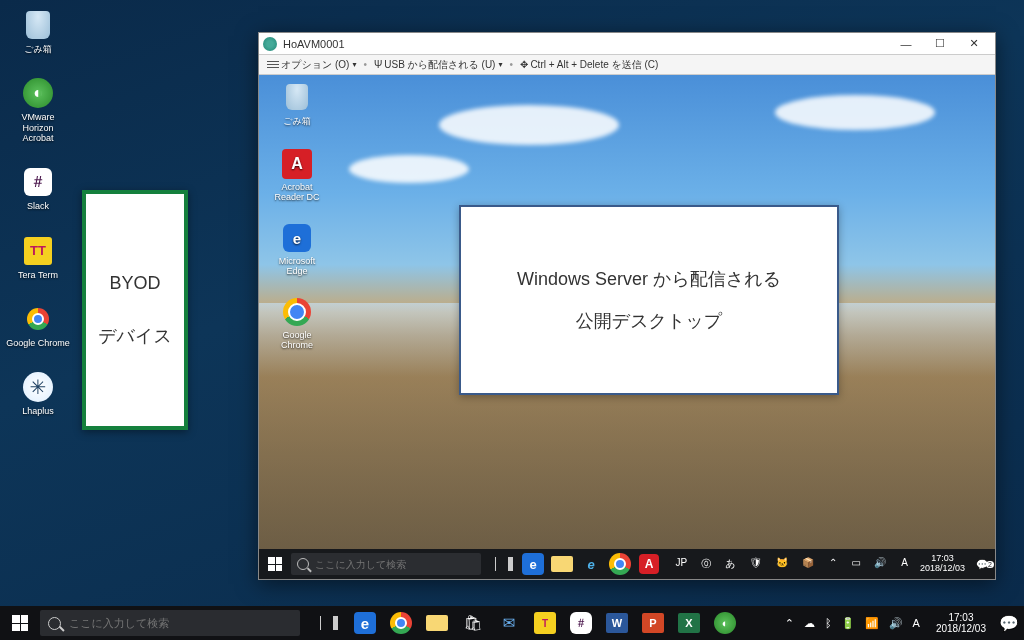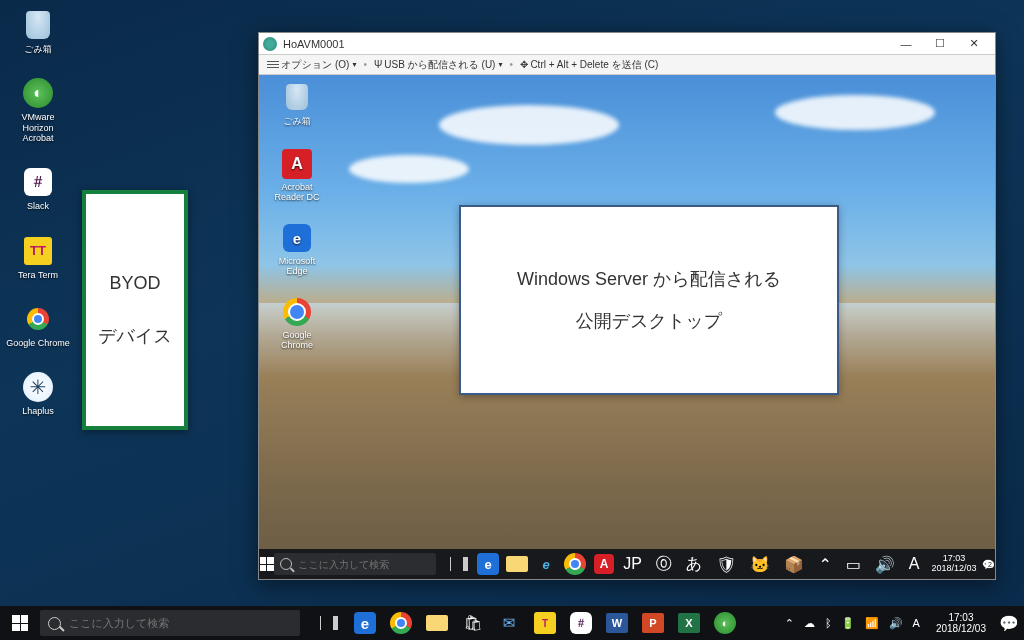--- a/index.html
+++ b/index.html
@@ -47,21 +47,21 @@
   .vm-taskbar .start { width: 32px; height: 100%; display: flex; align-items: center; justify-content: center; background: #17191c; cursor: pointer; }
   .vm-taskbar .winlogo { width: 14px; height: 14px; display: grid; grid-template-columns: 1fr 1fr; grid-template-rows: 1fr 1fr; gap: 1px; }
   .vm-taskbar .winlogo span { background: #fff; }
   .vm-taskbar .search { height: 22px; width: 190px; background: #2b2d31; display: flex; align-items: center; padding: 0 6px; border-radius: 2px; gap: 6px; }
   .vm-taskbar .search .mag { width: 12px; height: 12px; border: 1.5px solid #bbb; border-radius: 50%; position: relative; }
   .vm-taskbar .search .mag::after { content: ""; position: absolute; width: 5px; height: 1.5px; background: #bbb; transform: rotate(45deg); right: -4px; bottom: -1px; }
   .vm-taskbar .search input { background: transparent; border: none; color: #bbb; font-size: 10px; outline: none; flex: 1; }
   .vm-taskbar .tbicons { display: flex; align-items: center; gap: 3px; margin-left: 10px; }
   .vm-taskbar .tbicons .ti { width: 26px; height: 26px; display: flex; align-items: center; justify-content: center; font-size: 13px; cursor: pointer; }
   .vm-taskbar .spacer { flex: 1; }
-  .vm-taskbar .tray { display: flex; align-items: center; gap: 14px; padding: 0 6px; font-size: 16px; }
+  .vm-taskbar .tray { display: flex; align-items: flex-start; gap: 14px; padding: 0 6px; font-size: 10px; }
   .vm-taskbar .tray .t { cursor: pointer; }
   .vm-taskbar .clock { text-align: center; line-height: 1.1; font-size: 9px; padding: 0 6px; cursor: pointer; }
   .vm-taskbar .notif { width: 24px; display: flex; align-items: center; justify-content: center; position: relative; cursor: pointer; }
   .vm-taskbar .notif .badge { position: absolute; bottom: 2px; right: 1px; background: #fff; color: #17191c; font-size: 7px; border-radius: 6px; padding: 0 2px; }
 
   
   .host-taskbar { position: absolute; left: 0; right: 0; bottom: 0; height: 34px; background: #101114; display: flex; align-items: center; color: #fff; }
   .host-taskbar .start { width: 40px; height: 100%; display: flex; align-items: center; justify-content: center; cursor: pointer; }
   .host-taskbar .winlogo { width: 16px; height: 16px; display: grid; grid-template-columns: 1fr 1fr; grid-template-rows: 1fr 1fr; gap: 1px; }
   .host-taskbar .winlogo span { background: #fff; }

